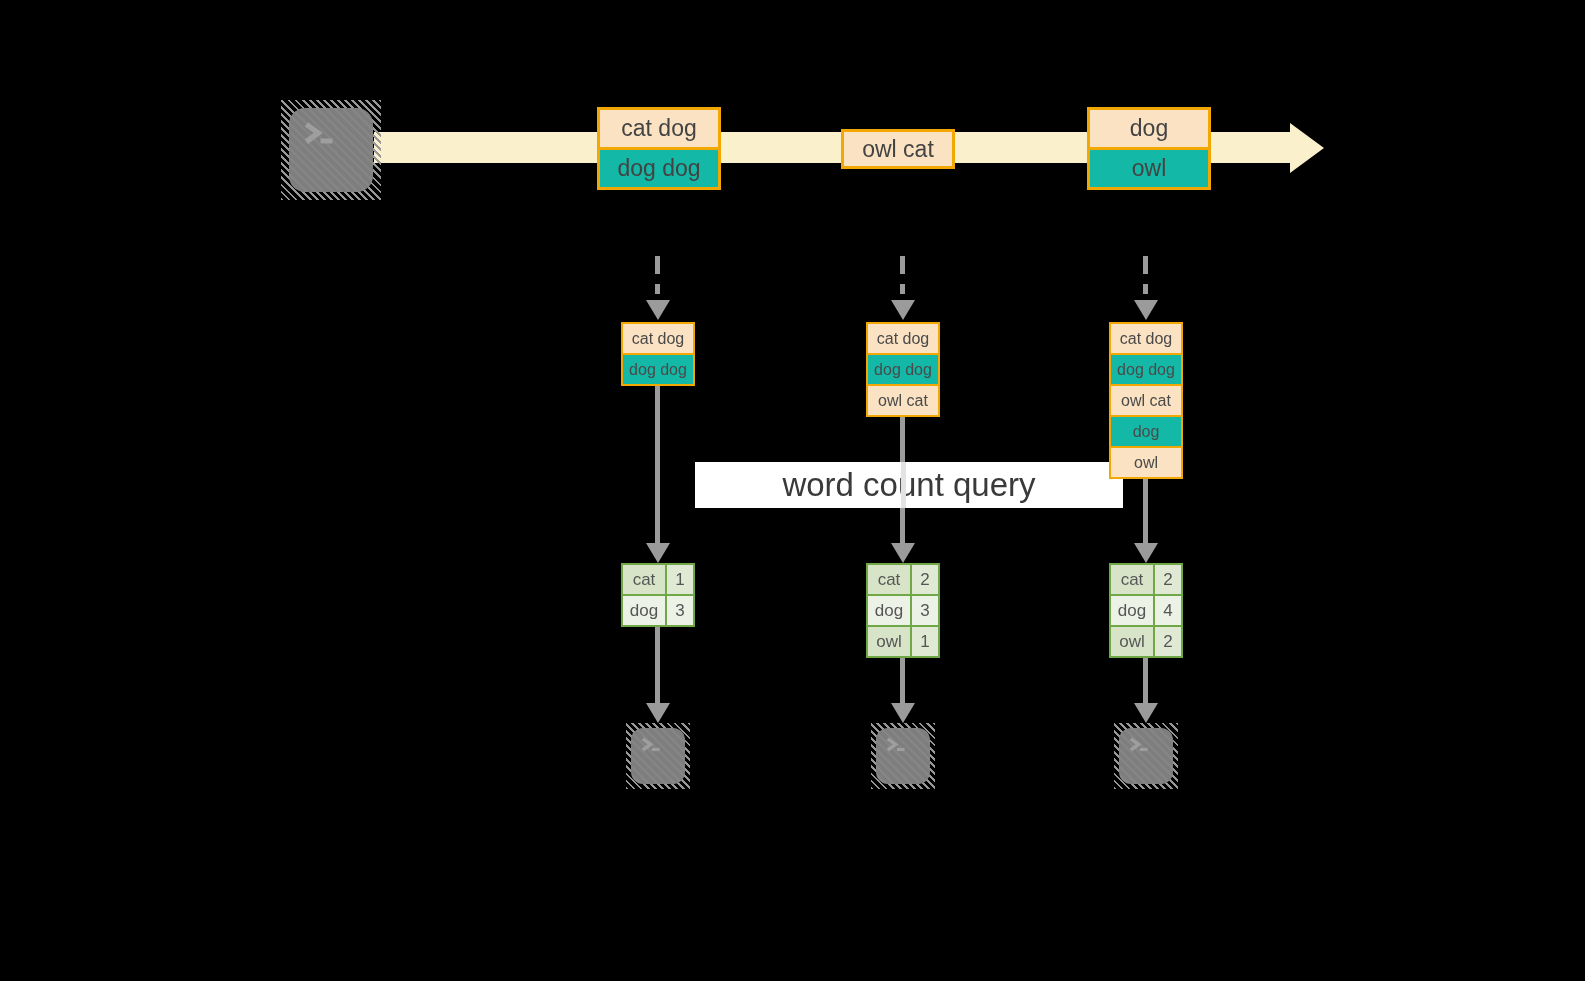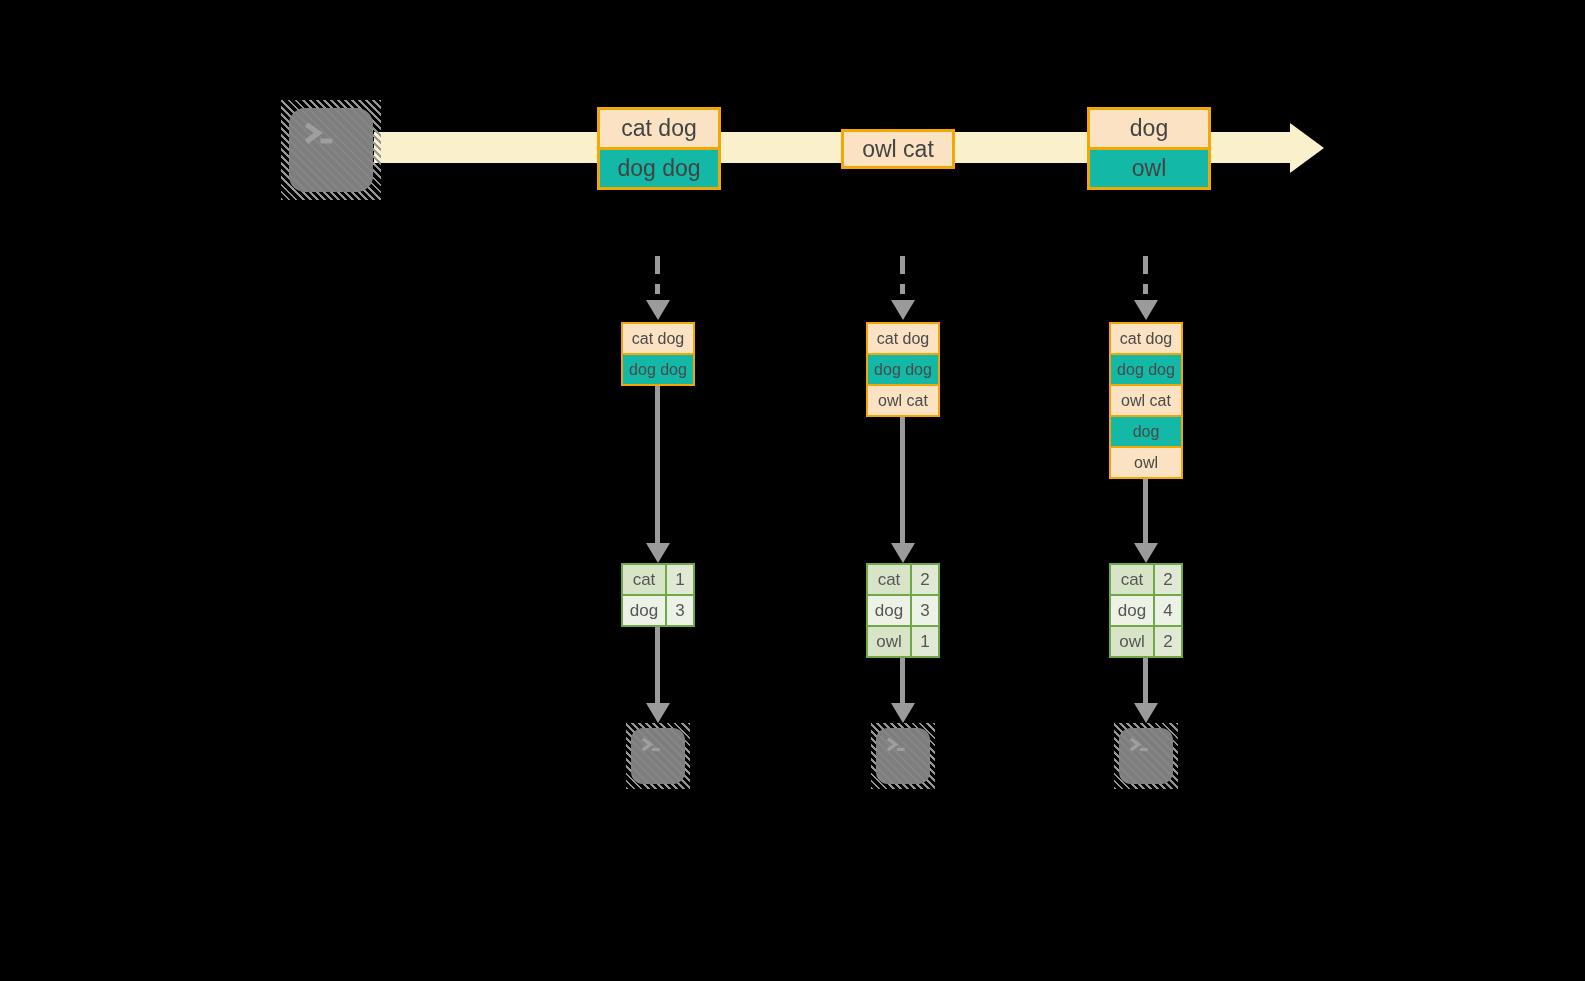--- a/index.html
+++ b/index.html
@@ -176,14 +176,18 @@
   <div class="head" style="left:1134px;top:703px;"></div>
   <div class="term term-small" style="left:1114px;">
     <div class="term-body">
       <svg class="prompt" viewBox="0 0 34 26" width="26">
         <polyline points="4,4 15,12 4,20" fill="none" stroke="#9e9e9e" stroke-width="5"></polyline>
         <rect x="17" y="17" width="11" height="4.6" fill="#9e9e9e"></rect>
       </svg>
     </div>
   </div>
 
+  <div class="banner">
+    <span class="banner-label">word count query</span>
+    <div class="banner-line"></div>
+  </div>
 
 </div>
 
 </body></html>

